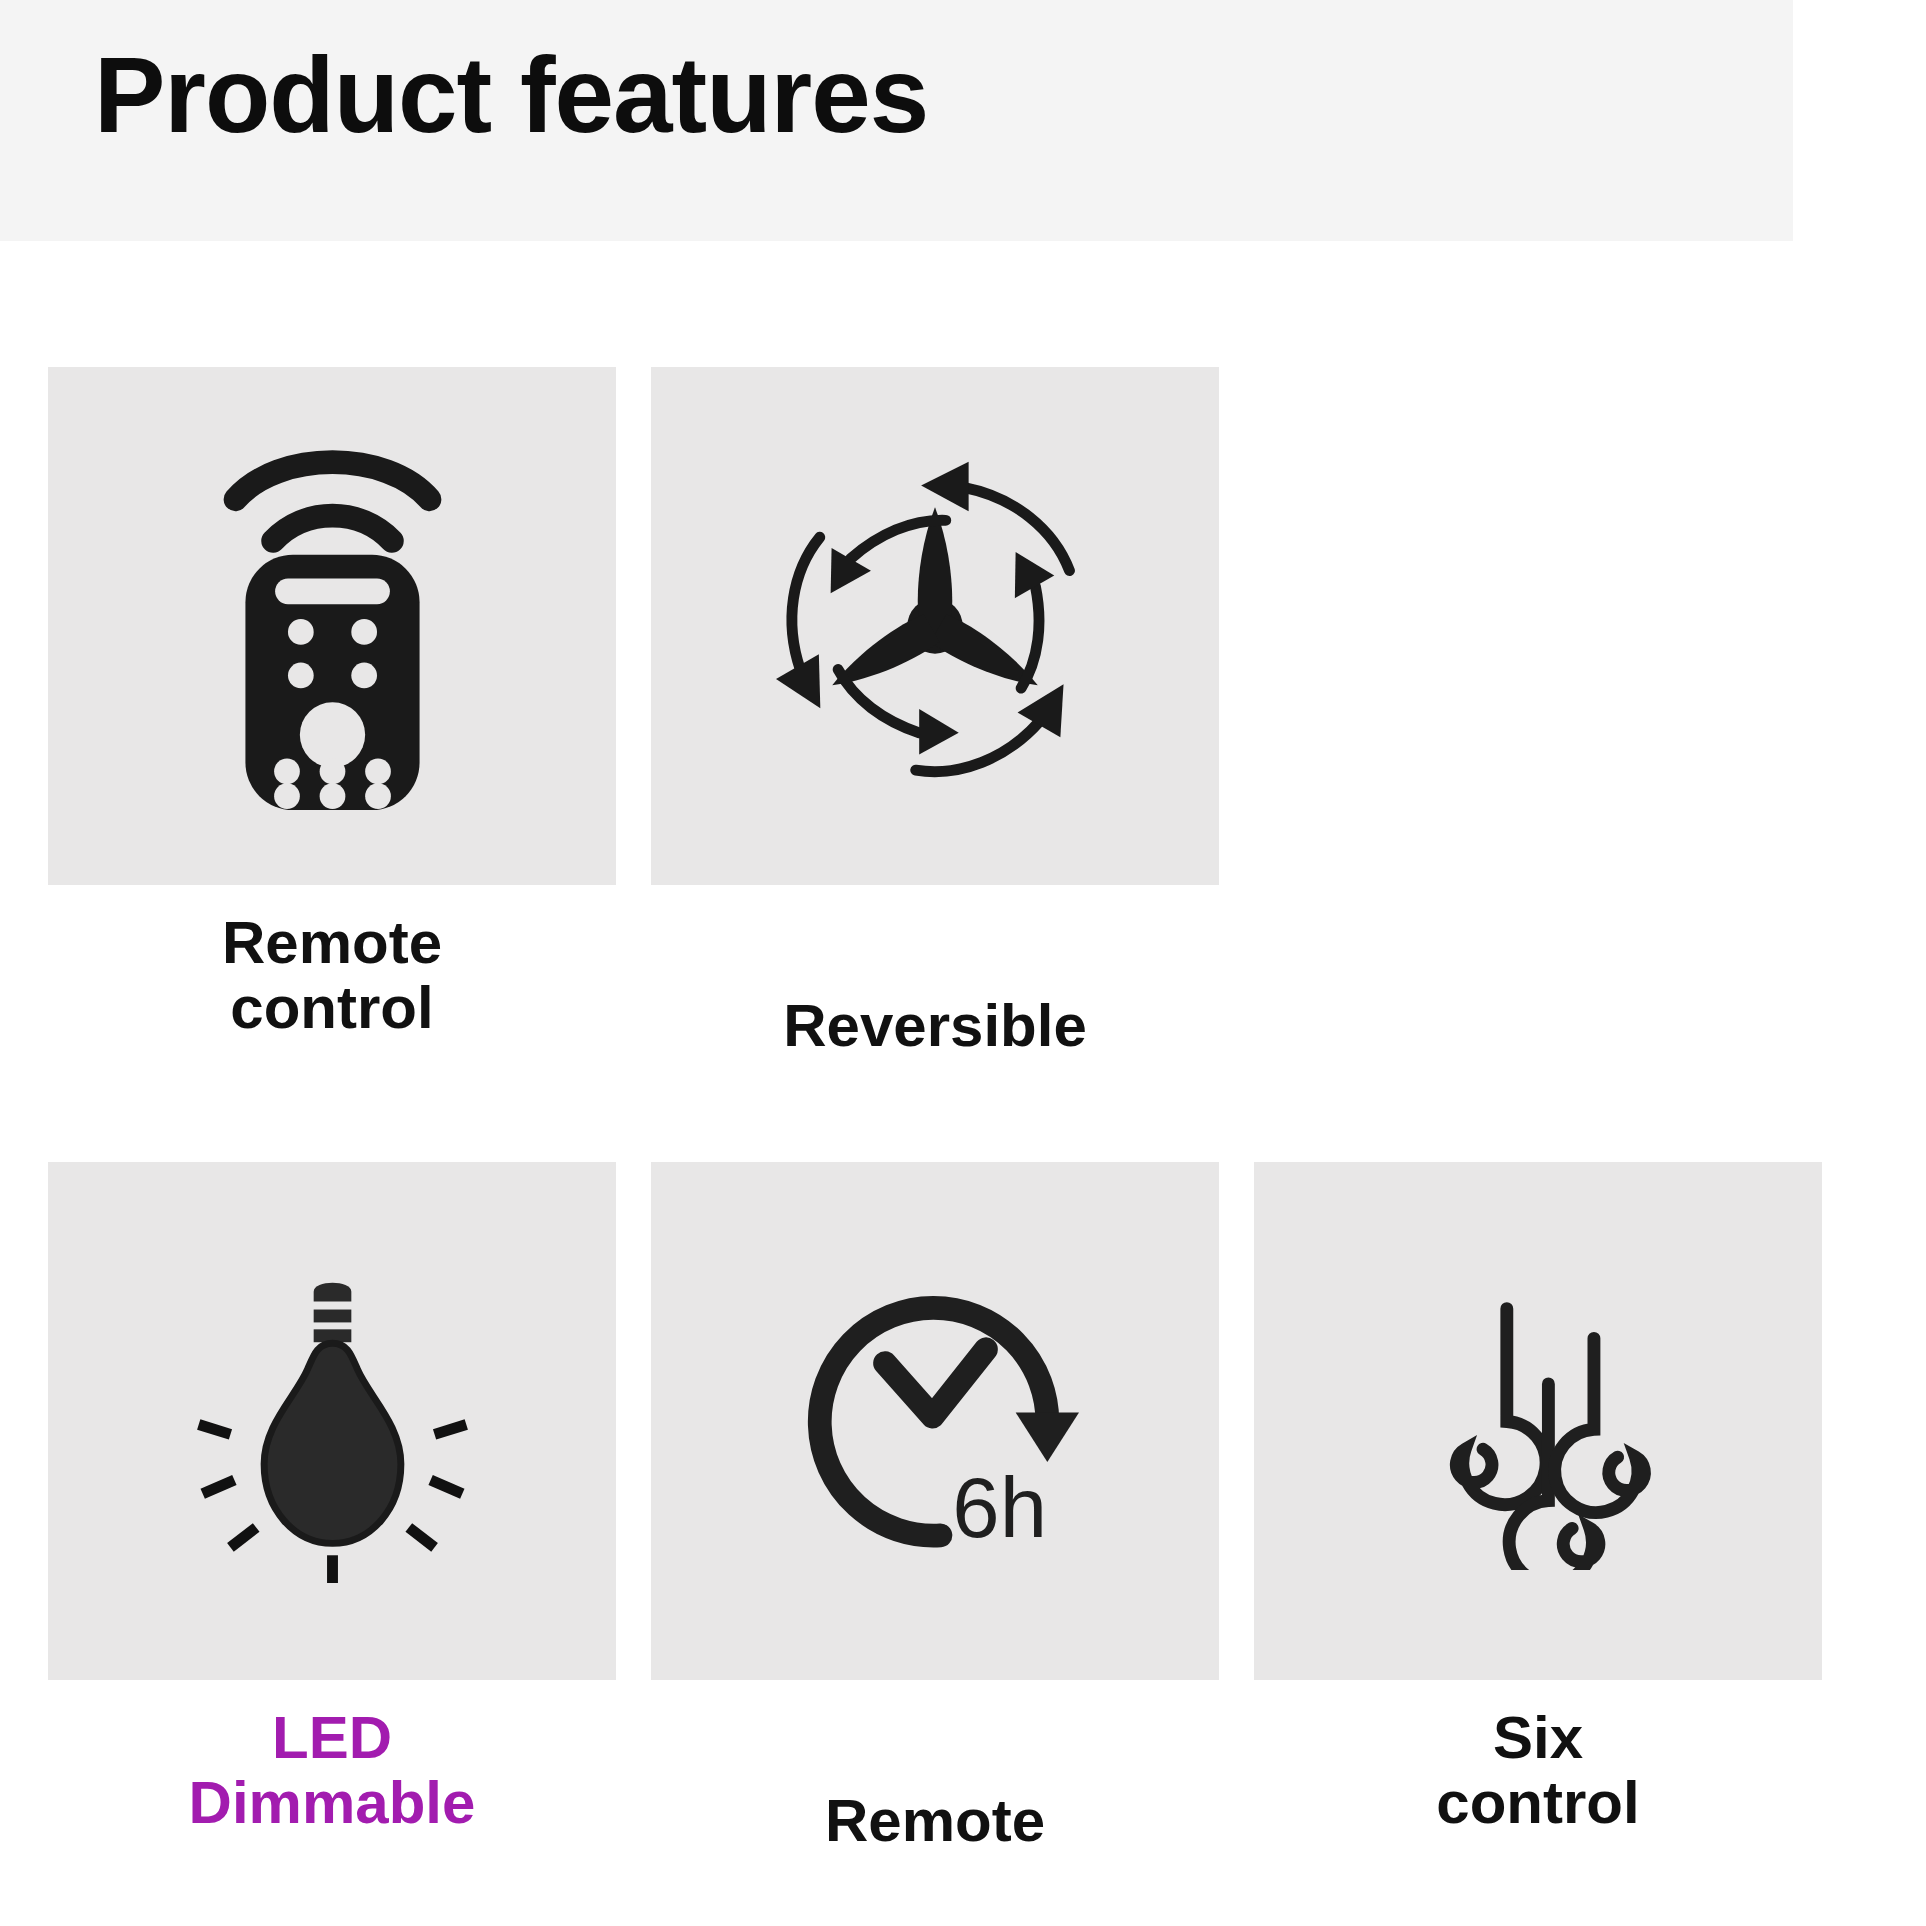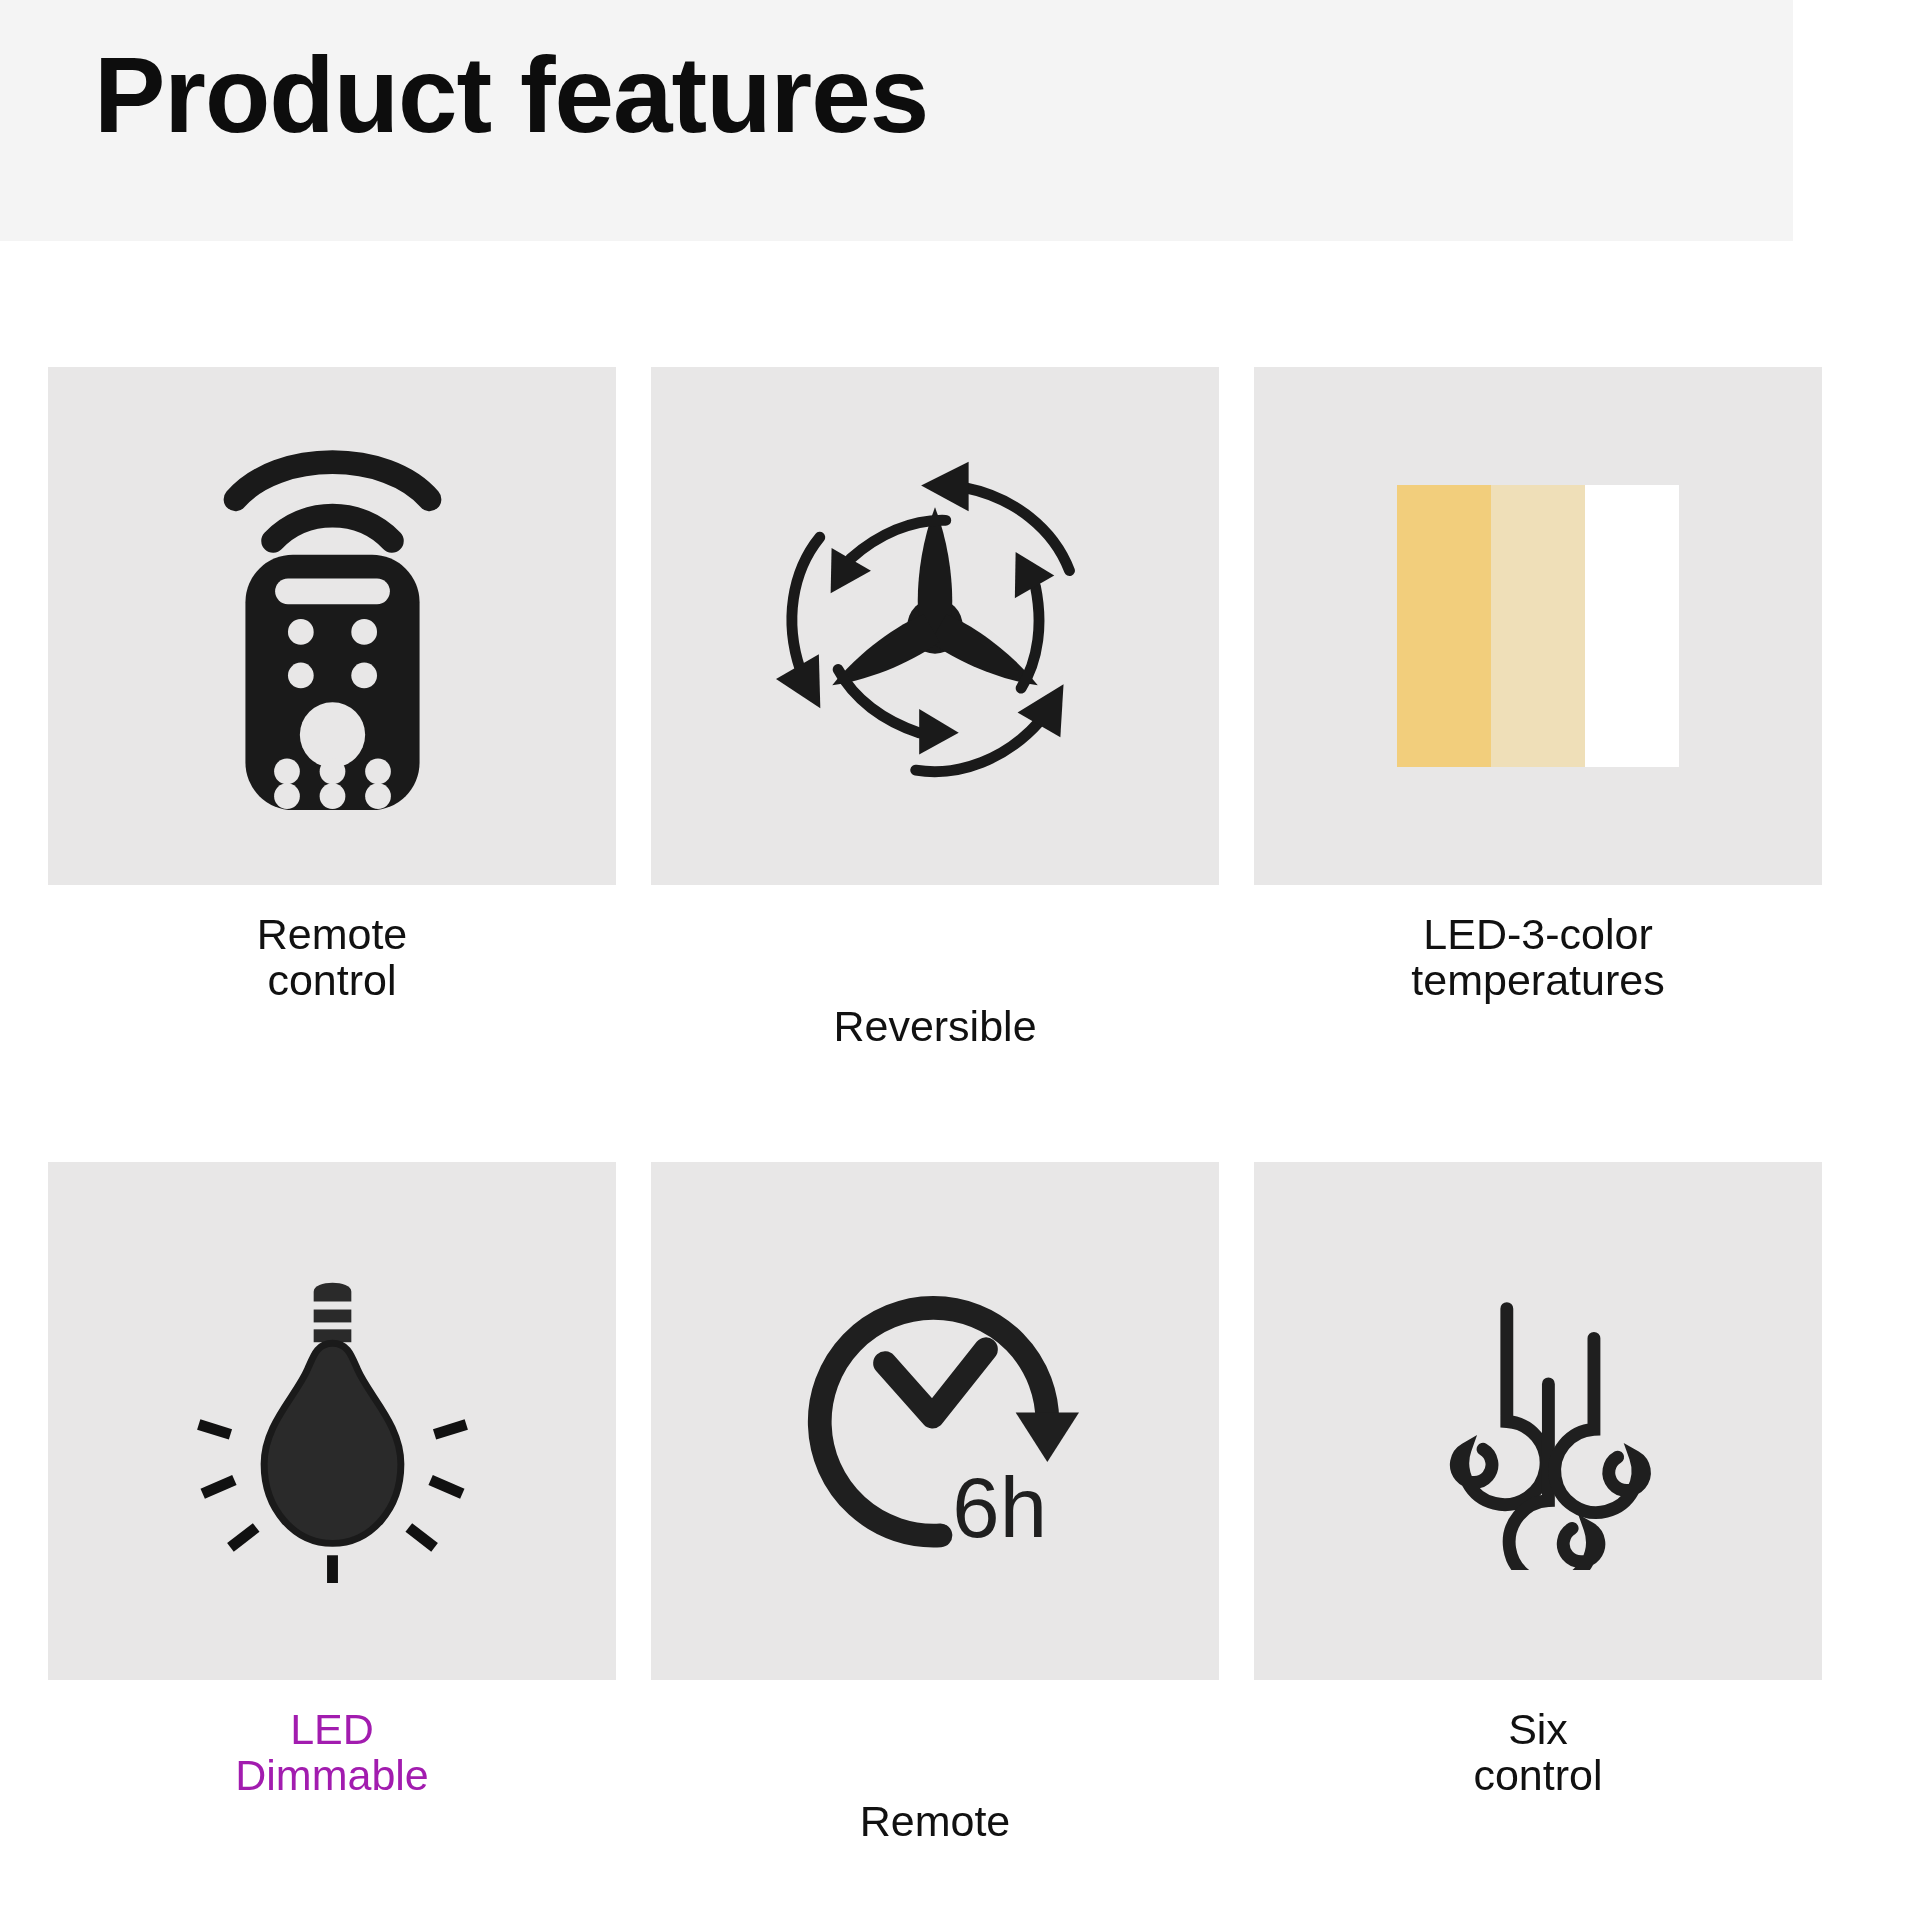--- a/index.html
+++ b/index.html
@@ -64,24 +64,24 @@
     justify-content: center;
     box-sizing: border-box;
     flex: none;
   }
   .icon-tile svg { display: block; }
 
   .feature-label {
     margin-top: 26px;
     width: 100%;
     text-align: center;
-    font-size: 43px;
+    font-size: 60px;
     line-height: 1.08;
     color: #111111;
-    font-weight: normal;
+    font-weight: bold;
     white-space: pre-line;
   }
 
   
   .label-slot {
     height: 257px;
     display: flex;
     align-items: flex-start;
     justify-content: center;
     width: 100%;
@@ -191,33 +191,20 @@
               <polygon points="196,50 196,96 156,72"></polygon>
             </g>
           </g>
         </svg>
       </div>
       <div class="label-slot center-one">
         <div class="feature-label" style="color: rgb(17, 17, 17);">Reversible</div>
       </div>
     </div>
 
-    <div class="feature-cell">
-      <div class="icon-tile" style="background: rgb(232, 231, 231);">
-        <div class="swatch-row">
-          <div class="swatch" id="swatch-0" style="background: rgb(242, 206, 124);"></div>
-          <div class="swatch" id="swatch-1" style="background: rgb(239, 223, 184);"></div>
-          <div class="swatch" id="swatch-2" style="background: rgb(255, 255, 255);"></div>
-        </div>
-      </div>
-      <div class="label-slot">
-        <div class="feature-label" style="color: rgb(17, 17, 17);">LED-3-color
-temperatures</div>
-      </div>
-    </div>
 
   </div>
 
   <div class="row-gap"></div>
 
   <div class="feature-row">
 
     <div class="feature-cell">
       <div class="icon-tile" style="background: rgb(232, 231, 231);">
         <svg width="327" height="327" viewBox="0 0 330 330">

